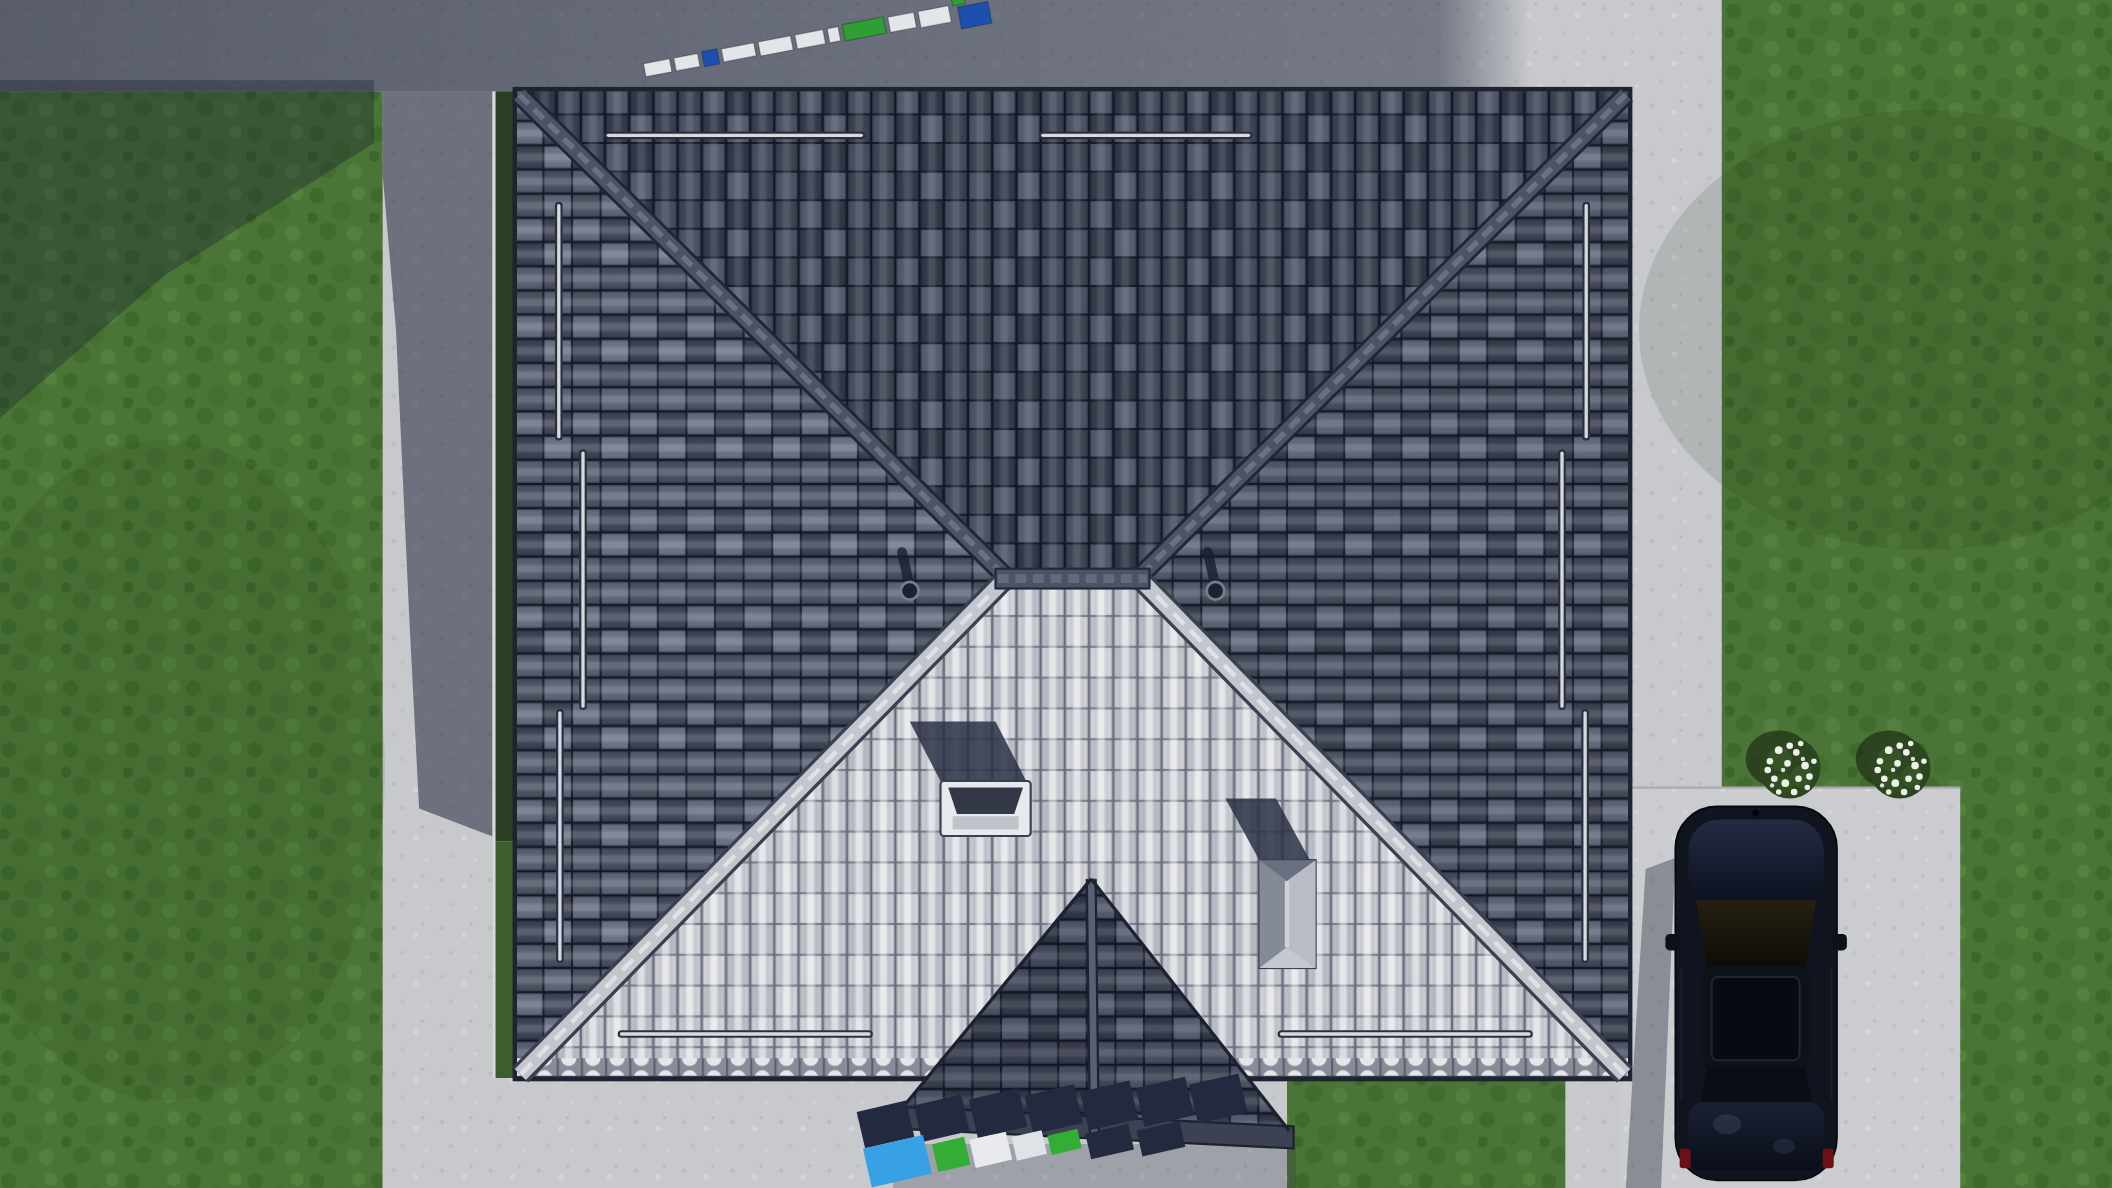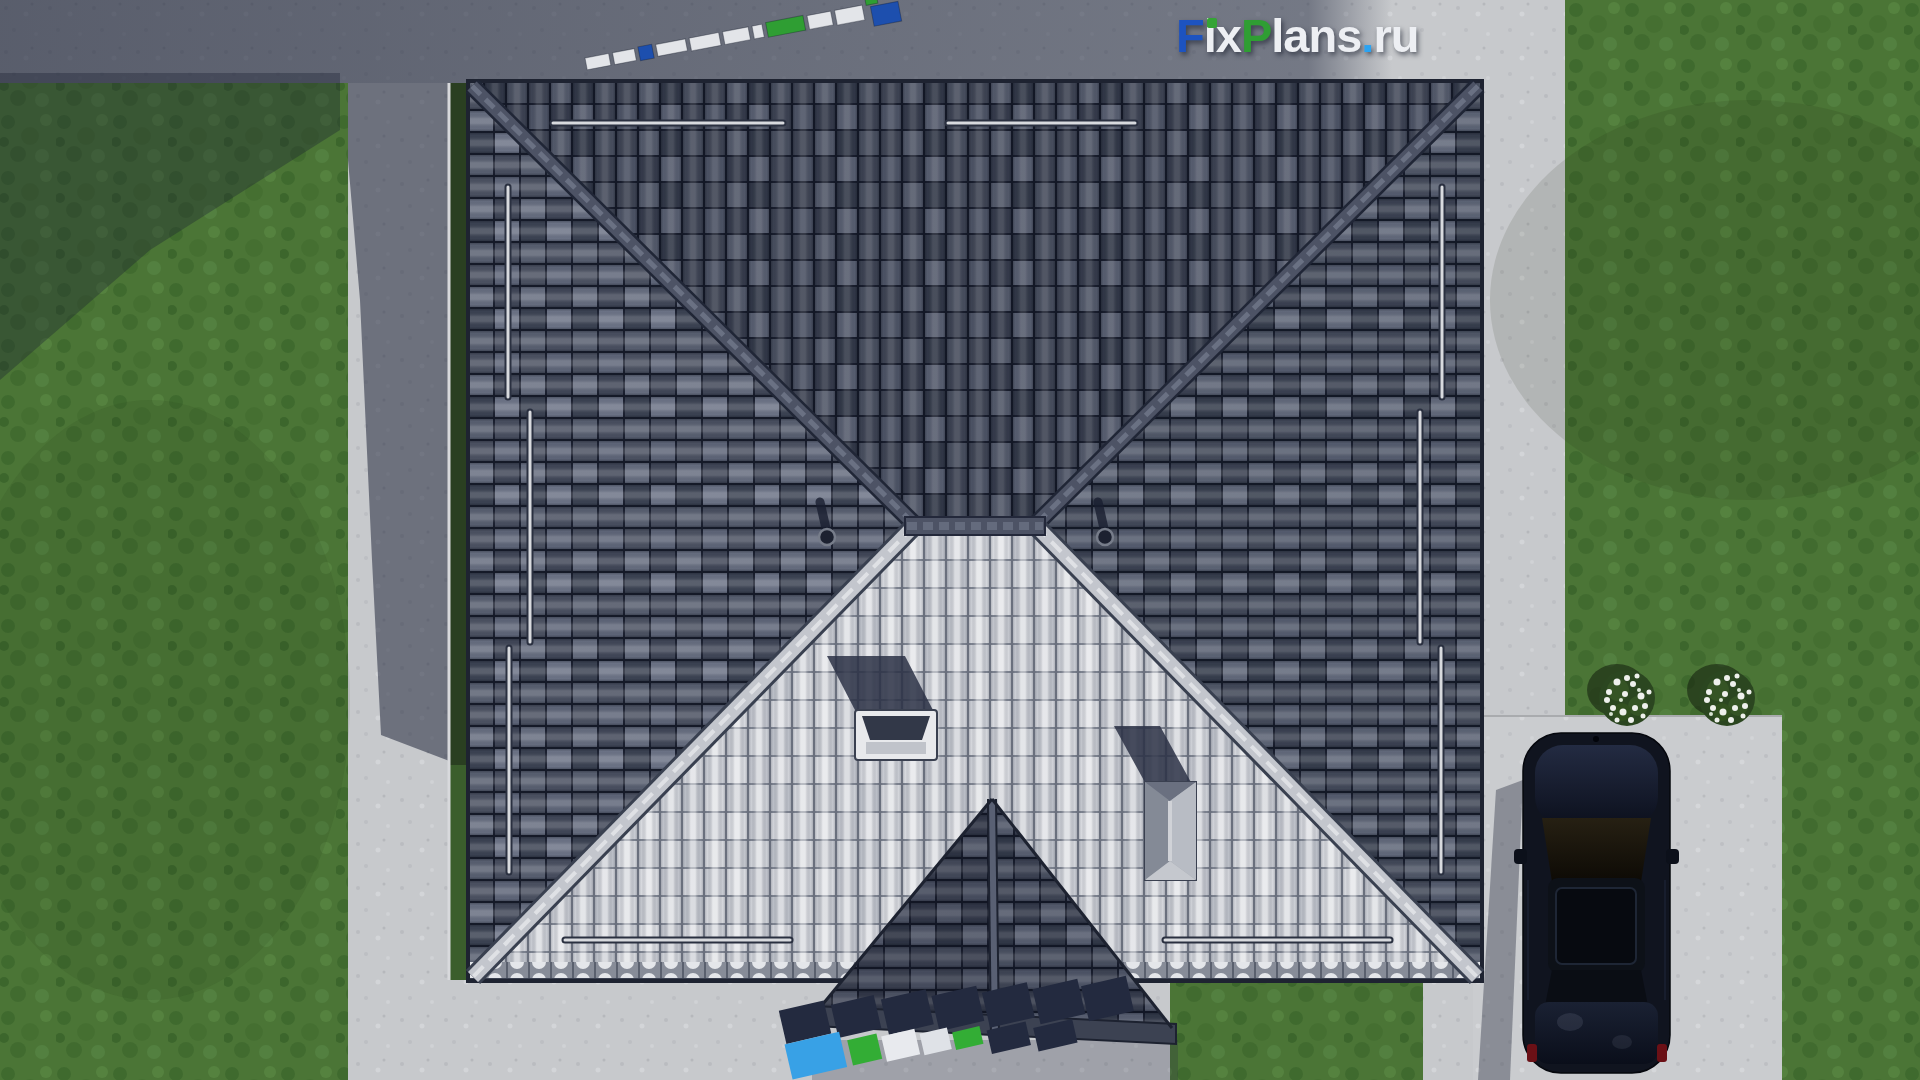--- a/index.html
+++ b/index.html
@@ -355,17 +355,13 @@
     <circle cx="1596" cy="739" r="3" fill="#02040a"></circle>
     <rect x="1527" y="1044" width="10" height="18" rx="3" fill="#6b1016"></rect>
     <rect x="1657" y="1044" width="10" height="18" rx="3" fill="#6b1016"></rect>
     <ellipse cx="1570" cy="1022" rx="13" ry="9" fill="rgba(180,190,210,0.12)"></ellipse>
     <ellipse cx="1622" cy="1042" rx="10" ry="7" fill="rgba(180,190,210,0.10)"></ellipse>
     <line x1="1528" y1="880" x2="1528" y2="1000" stroke="#2a3450" stroke-width="2" opacity="0.3"></line>
     <line x1="1665" y1="880" x2="1665" y2="1000" stroke="#2a3450" stroke-width="2" opacity="0.3"></line>
   </g>
 </svg>
 
-  <div id="brand-logo">
-    <span class="lg-blue">F</span><span class="lg-white">ix</span><span class="lg-green">P</span><span class="lg-white">lans</span><span class="lg-cyanblue">.</span><span class="lg-white">ru</span>
-    <div id="i-dot-cover"></div>
-  </div>
 </div>
 
 </body></html>

